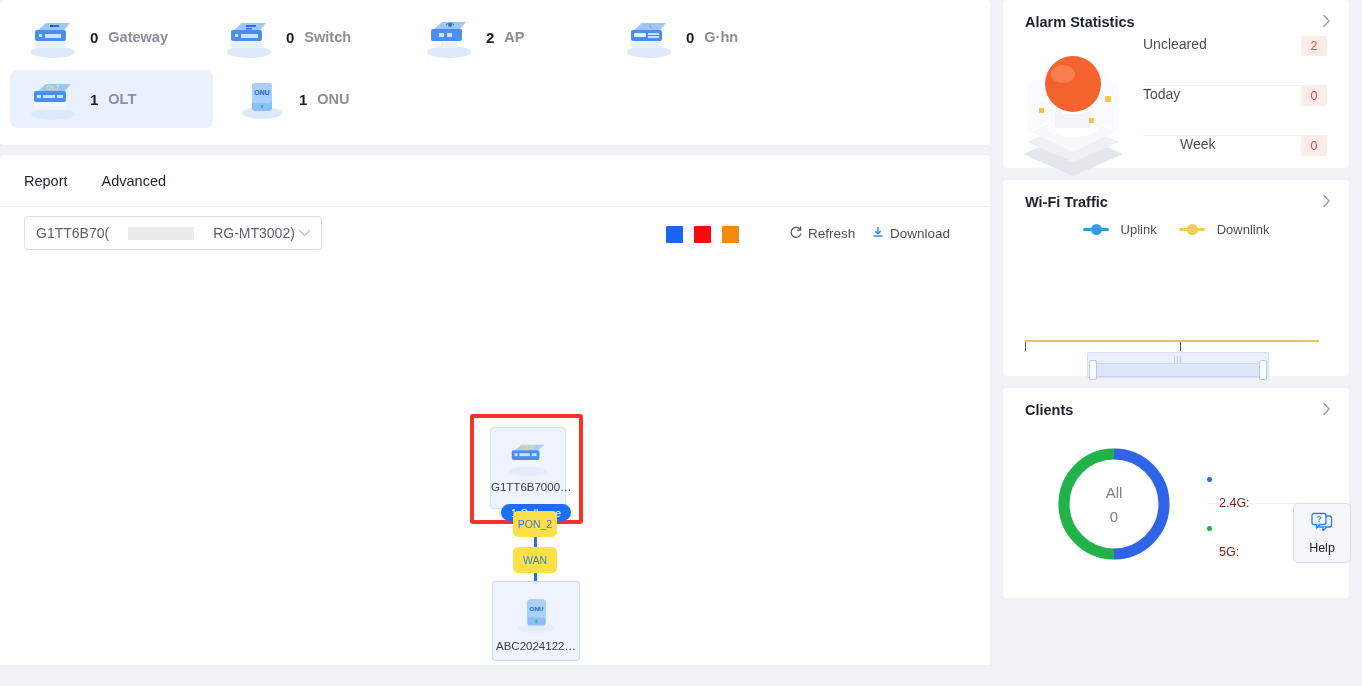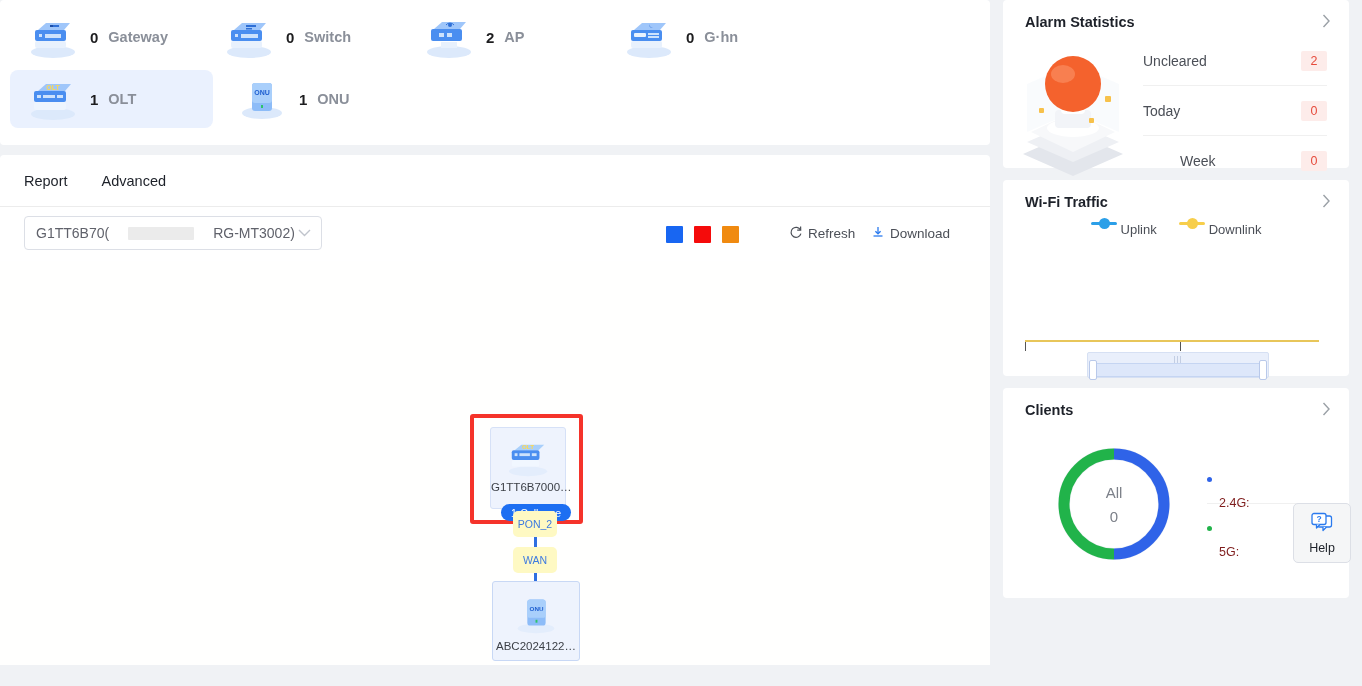--- a/index.html
+++ b/index.html
@@ -86,21 +86,21 @@
   }
   .node-label { font-size: 11.5px; color: #3b3f46; text-align: center; white-space: nowrap; }
   .collapse-badge {
     position: absolute; left: 501px; top: 243px; width: 70px; height: 17px;
     background: #1d6ff2; color: #fff; border-radius: 9px;
     font-size: 10.5px; display: flex; align-items: center; justify-content: center;
     cursor: pointer;
   }
 
   .pill {
-    position: absolute; width: 44px; height: 26px; background: #fef9c3;
+    position: absolute; width: 44px; height: 26px; background: #fde047;
     border-radius: 5px; font-size: 10.5px; color: #3d7ae0;
     display: flex; align-items: center; justify-content: center;
   }
   .pill.pon { left: 513px; top: 250px; }
   .pill.wan { left: 513px; top: 286px; }
 
   .link-line { position: absolute; left: 534px; width: 3px; background: #2f6fe0; }
   .onu-box {
     position: absolute; left: 492px; top: 320px; width: 88px; height: 80px;
     background: #eef3fd; border: 1px solid #c8d8f5; border-radius: 3px;
@@ -114,36 +114,36 @@
     padding: 14px 18px 6px 22px;
   }
   .panel-title { font-size: 14.5px; font-weight: bold; color: #1d2129; }
   .panel-arrow { color: #9aa0a6; font-size: 15px; cursor: pointer; line-height: 1; }
 
   .alarm-panel { height: 168px; }
   .alarm-body { display: flex; height: 152px; }
   .alarm-art { width: 140px; position: relative; }
   .alarm-rows { flex: 1; padding-right: 22px; }
   .alarm-row {
-    display: flex; align-items: center; justify-content: space-between;
+    display: flex; align-items: flex-start; justify-content: space-between;
     height: 50px; border-bottom: 1px solid #f0f0f0;
   }
   .alarm-row:last-child { border-bottom: none; margin-left: 37px; }
   .alarm-name { font-size: 14px; color: #4b4f57; }
   .alarm-val {
     min-width: 26px; height: 20px; padding: 0 7px; background: #fdecea; color: #e64b3c;
     font-size: 12.5px; border-radius: 2px; display: flex; align-items: center; justify-content: center;
   }
 
   .wifi-panel { height: 196px; }
   .wifi-legend {
     display: flex; align-items: center; justify-content: center; gap: 22px;
     margin-top: 6px; font-size: 13px; color: #4b4f57;
   }
-  .leg { display: flex; gap: 4px; }
+  .leg { display: flex; align-items: center; gap: 12px; }
   .leg-mark { width: 26px; height: 3px; position: relative; border-radius: 2px; }
   .leg-mark::after {
     content: ""; position: absolute; left: 8px; top: -4px; width: 11px; height: 11px;
     border-radius: 50%; background: inherit;
   }
   .wifi-plot { position: absolute; left: 22px; right: 22px; top: 160px; height: 34px; }
   .axis-line { position: absolute; left: 0; right: 8px; top: 0; height: 2px; background: #e8c65a; }
   .tick { position: absolute; top: 2px; width: 1px; height: 9px; background: #555; }
   .zoom-bar {
     position: absolute; left: 62px; top: 12px; width: 182px; height: 26px;

